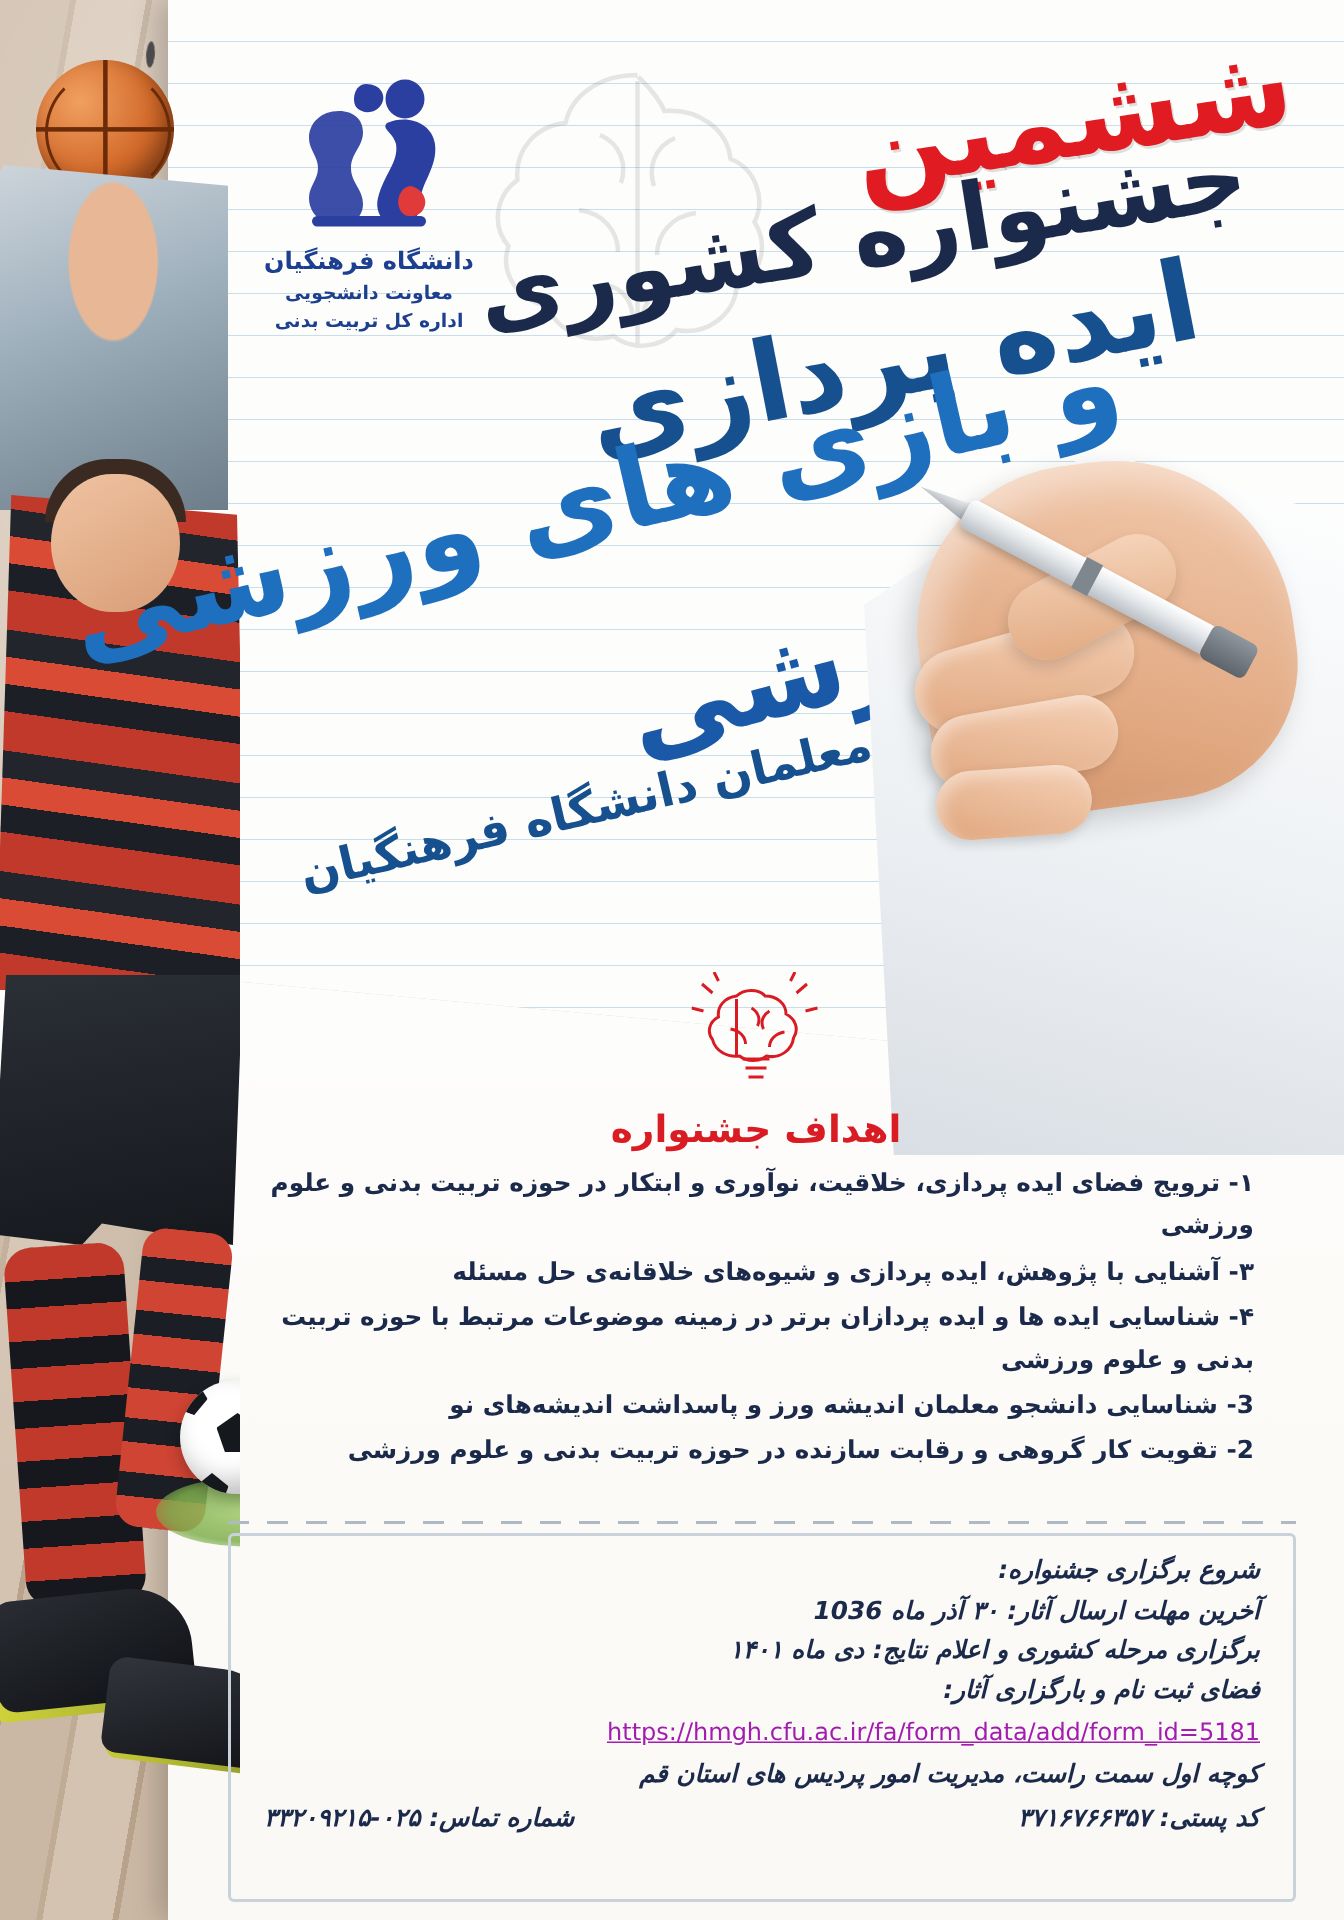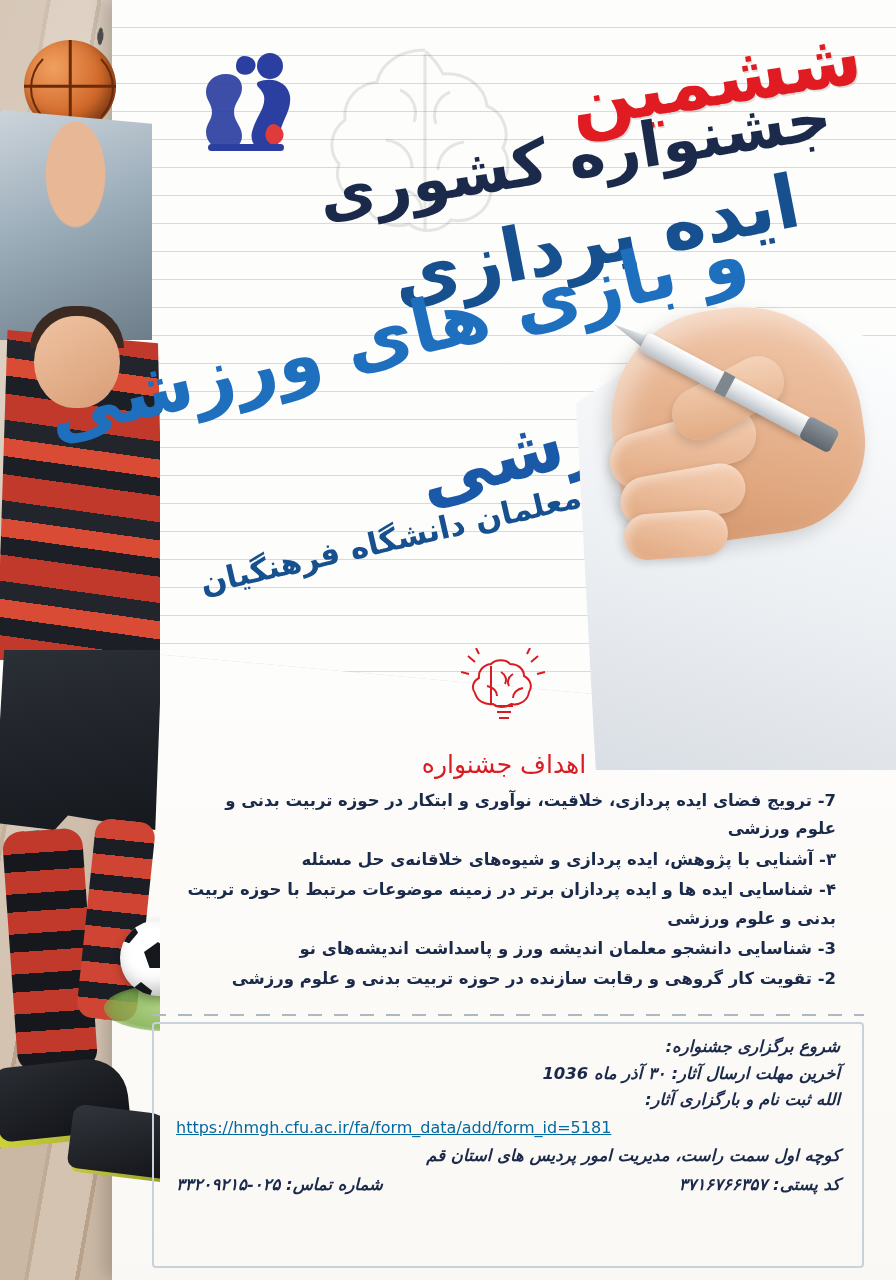--- a/index.html
+++ b/index.html
@@ -261,41 +261,41 @@
   }
   
   .goals{
     position:absolute;left:136px;top:648px;width:736px;
     direction:rtl;text-align:right;
   }
   .brain-bulb{
     width:86px;height:86px;margin:0 auto 2px;position:relative;
   }
   .goals-title{
-    text-align:center;color:#d91c24;font-weight:normal;font-size:25px;
-    letter-spacing:0;margin:16px 0 8px;
+    text-align:center;color:#d91c24;font-weight:bold;font-size:25px;
+    letter-spacing:0;margin:4px 0 8px;
   }
   .goal-list{
     margin:0;padding:0 36px 0 44px;list-style:none;
     color:#1b2a4a;font-size:16.5px;line-height:1.72;font-weight:bold;
   }
   .goal-list li{margin-bottom:2px;}
   
   .infobox{
     position:absolute;left:152px;top:1022px;width:712px;height:246px;
     border:2px solid #c9d2da;border-radius:4px;
     direction:rtl;text-align:right;
     padding:10px 22px 8px 22px;
     box-sizing:border-box;
   }
   .info-line{
     color:#1b2a4a;font-size:16.5px;font-weight:bold;line-height:1.62;font-style:italic;
   }
   .info-link{
-    color:#0369a1;font-size:16px;text-decoration:underline;direction:ltr;text-align:left;
+    color:#a21caf;font-size:16px;text-decoration:underline;direction:ltr;text-align:right;
     display:block;margin:4px 0 6px;word-break:break-all;
   }
   .info-row{display:flex;justify-content:space-between;gap:18px;margin-top:2px;}
   .dash{
     position:absolute;left:152px;top:1014px;width:712px;height:2px;
     background-image:linear-gradient(to right,#aeb9c3 0 14px, rgba(0,0,0,0) 14px 26px);
     background-size:26px 2px;
   }
 </style>
 </head>
@@ -356,20 +356,25 @@
           <path d="M58 8c10 0 14 8 10 14-4 6-12 6-16 2-4-4-2-16 6-16z"></path>
         </g>
         <g fill="#e03a3a">
           <path d="M88 76c8 2 12 10 8 16-4 6-14 6-16-2-2-6 2-14 8-14z"></path>
         </g>
         <g fill="#2b3fa0">
           <rect x="22" y="96" width="76" height="7" rx="3.5"></rect>
         </g>
       </svg>
     </div>
+    <div class="logo-text">
+      <div class="l1">دانشگاه فرهنگیان</div>
+      <div class="l2">معاونت دانشجویی</div>
+      <div class="l3">اداره کل تربیت بدنی</div>
+    </div>
   </div>
 
   <div class="headline">
     <div class="hl hl-1">ششمین</div>
     <div class="hl hl-2">جشنواره کشوری</div>
     <div class="hl hl-3">ایده پردازی</div>
     <div class="hl hl-4">و بازی های ورزشی</div>
     <div class="hl hl-5">آموزشی</div>
     <div class="hl hl-6">دانشجو معلمان دانشگاه فرهنگیان</div>
   </div>
@@ -395,34 +400,35 @@
         <g stroke="#d91c24" stroke-width="2" fill="none">
           <path d="M30 16c-8 1-13 7-12 14-6 3-8 10-4 15 2 8 10 12 18 11 5 4 13 4 18 0 9 2 17-4 18-12 4-6 1-13-5-16 0-7-6-12-14-12-4-5-14-5-19 0z"></path>
           <path d="M30 18v38M40 24c5 3 6 8 4 12M52 26c-5 3-6 8-4 12M26 38c6 1 10 5 10 10M62 40c-6 1-10 5-10 10"></path>
           <path d="M34 58h18M36 64h14M38 70h10"></path>
           <path d="M14 14l-7-6M18 6l-3-6M8 26l-8-2M70 14l7-6M66 6l3-6M76 26l8-2"></path>
         </g>
       </svg>
     </div>
     <div class="goals-title">اهداف جشنواره</div>
     <ul class="goal-list">
-      <li>7- ترویج فضای ایده پردازی، خلاقیت، نوآوری و ابتکار در حوزه تربیت بدنی و علوم ورزشی</li>
+      <li>۱- ترویج فضای ایده پردازی، خلاقیت، نوآوری و ابتکار در حوزه تربیت بدنی و علوم ورزشی</li>
       <li>۳- آشنایی با پژوهش، ایده پردازی و شیوه‌های خلاقانه‌ی حل مسئله</li>
       <li>۴- شناسایی ایده ها و ایده پردازان برتر در زمینه موضوعات مرتبط با حوزه تربیت بدنی و علوم ورزشی</li>
       <li>3- شناسایی دانشجو معلمان اندیشه ورز و پاسداشت اندیشه‌های نو</li>
       <li>2- تقویت کار گروهی و رقابت سازنده در حوزه تربیت بدنی و علوم ورزشی</li>
     </ul>
   </div>
 
   <div class="dash"></div>
 
   <div class="infobox">
     <div class="info-line">شروع برگزاری جشنواره:</div>
     <div class="info-line">آخرین مهلت ارسال آثار: ۳۰ آذر ماه 1036</div>
-    <div class="info-line">الله ثبت نام و بارگزاری آثار:</div>
+    <div class="info-line">برگزاری مرحله کشوری و اعلام نتایج: دی ماه ۱۴۰۱</div>
+    <div class="info-line">فضای ثبت نام و بارگزاری آثار:</div>
     <a class="info-link" href="#">https://hmgh.cfu.ac.ir/fa/form_data/add/form_id=5181</a>
     <div class="info-line">کوچه اول سمت راست، مدیریت امور پردیس های استان قم</div>
     <div class="info-row">
       <div class="info-line">کد پستی: ۳۷۱۶۷۶۶۳۵۷</div>
       <div class="info-line">شماره تماس: ۰۲۵-۳۳۲۰۹۲۱۵</div>
     </div>
   </div>
 
 </div>
 

